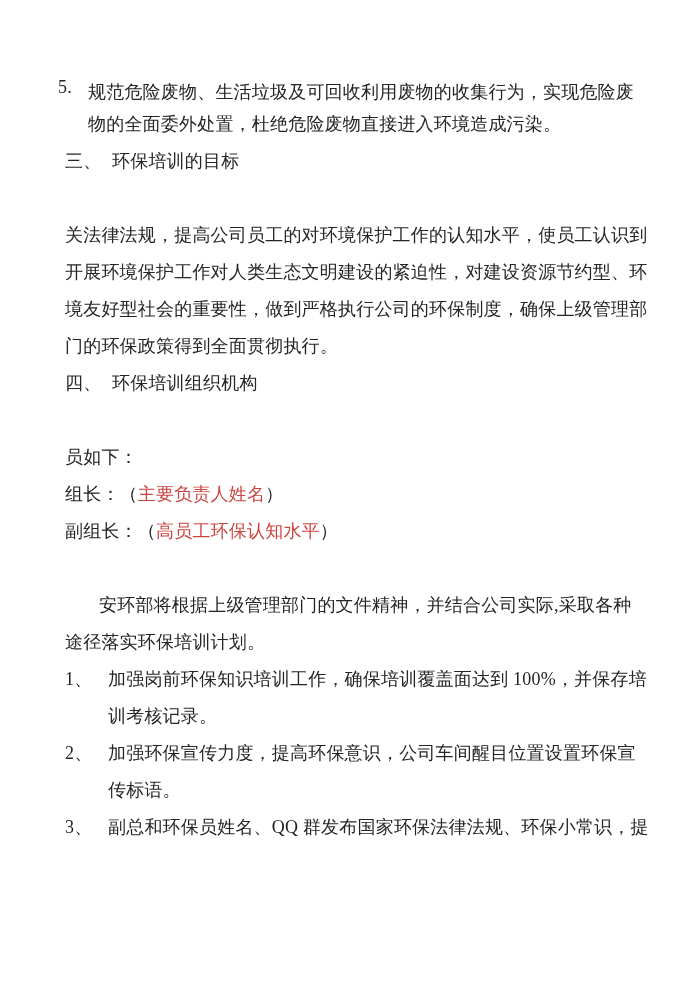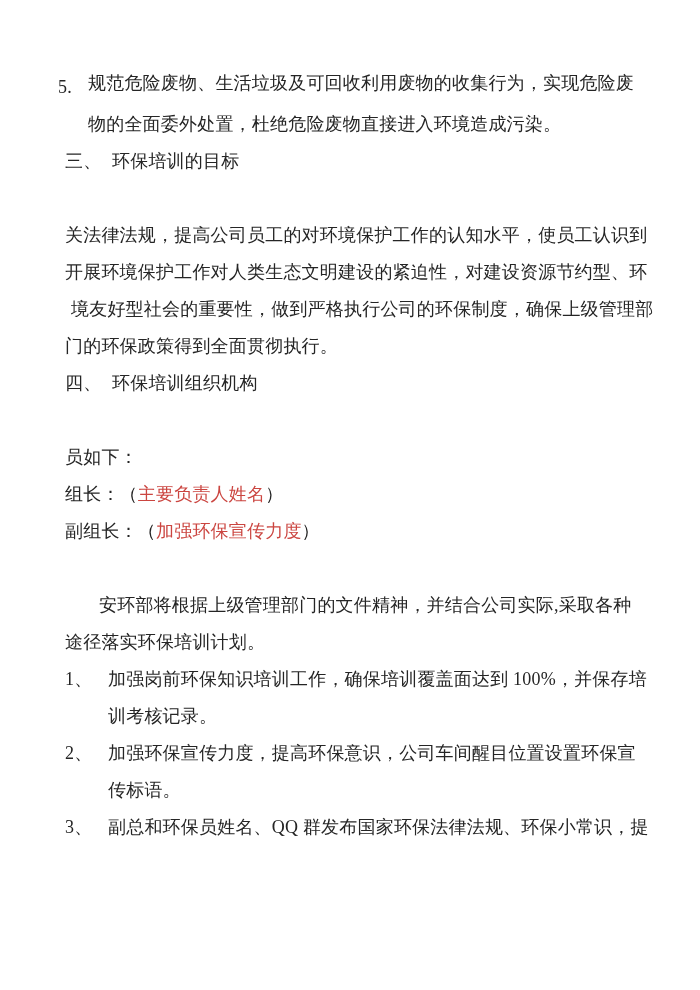--- a/index.html
+++ b/index.html
@@ -21,41 +21,41 @@
   }
   .marker{font-variant-numeric:normal;}
   .red{color:var(--red-color,#cb4540);}
 </style>
 </head>
 <body>
 
 <div class="page">
 
   <span class="run marker" style="left:58px;top:77px">5.</span>
-  <span class="run" style="left:88px;top:73px">规范危险废物、生活垃圾及可回收利用废物的收集行为，实现危险废</span>
+  <span class="run" style="left:88px;top:82px">规范危险废物、生活垃圾及可回收利用废物的收集行为，实现危险废</span>
   <span class="run" style="left:88px;top:114px">物的全面委外处置，杜绝危险废物直接进入环境造成污染。</span>
 
   <span class="run marker" style="left:65px;top:151px">三、</span>
   <span class="run" style="left:112px;top:151px">环保培训的目标</span>
 
   <span class="run" style="left:65px;top:262px">开展环境保护工作对人类生态文明建设的紧迫性，对建设资源节约型、环</span>
   <span class="run" style="left:65px;top:225px">关法律法规，提高公司员工的对环境保护工作的认知水平，使员工认识到</span>
-  <span class="run" style="left:71px;top:299px">境友好型社会的重要性，做到严格执行公司的环保制度，确保上级管理部</span>
+  <span class="run" style="left:65px;top:299px">境友好型社会的重要性，做到严格执行公司的环保制度，确保上级管理部</span>
   <span class="run" style="left:65px;top:336px">门的环保政策得到全面贯彻执行。</span>
 
   <span class="run marker" style="left:65px;top:373px">四、</span>
   <span class="run" style="left:112px;top:373px">环保培训组织机构</span>
 
   <span class="run" style="left:65px;top:447px">员如下：</span>
 
   <span class="run" style="left:65px;top:484px">
     <span>组长：（</span><span class="red">主要负责人姓名</span><span>）</span>
   </span>
   <span class="run" style="left:65px;top:521px">
-    <span>副组长：（</span><span class="red">加强环保宣传力度</span><span>）</span>
+    <span>副组长：（</span><span class="red">高员工环保认知水平</span><span>）</span>
   </span>
 
   <span class="run" style="left:99px;top:595px">安环部将根据上级管理部门的文件精神，并结合公司实际,采取各种</span>
   <span class="run" style="left:65px;top:632px">途径落实环保培训计划。</span>
 
   <span class="run marker" style="left:65px;top:669px">1、</span>
   <span class="run" style="left:108px;top:669px">加强岗前环保知识培训工作，确保培训覆盖面达到 100%，并保存培</span>
   <span class="run" style="left:108px;top:706px">训考核记录。</span>
 
   <span class="run marker" style="left:65px;top:743px">2、</span>

